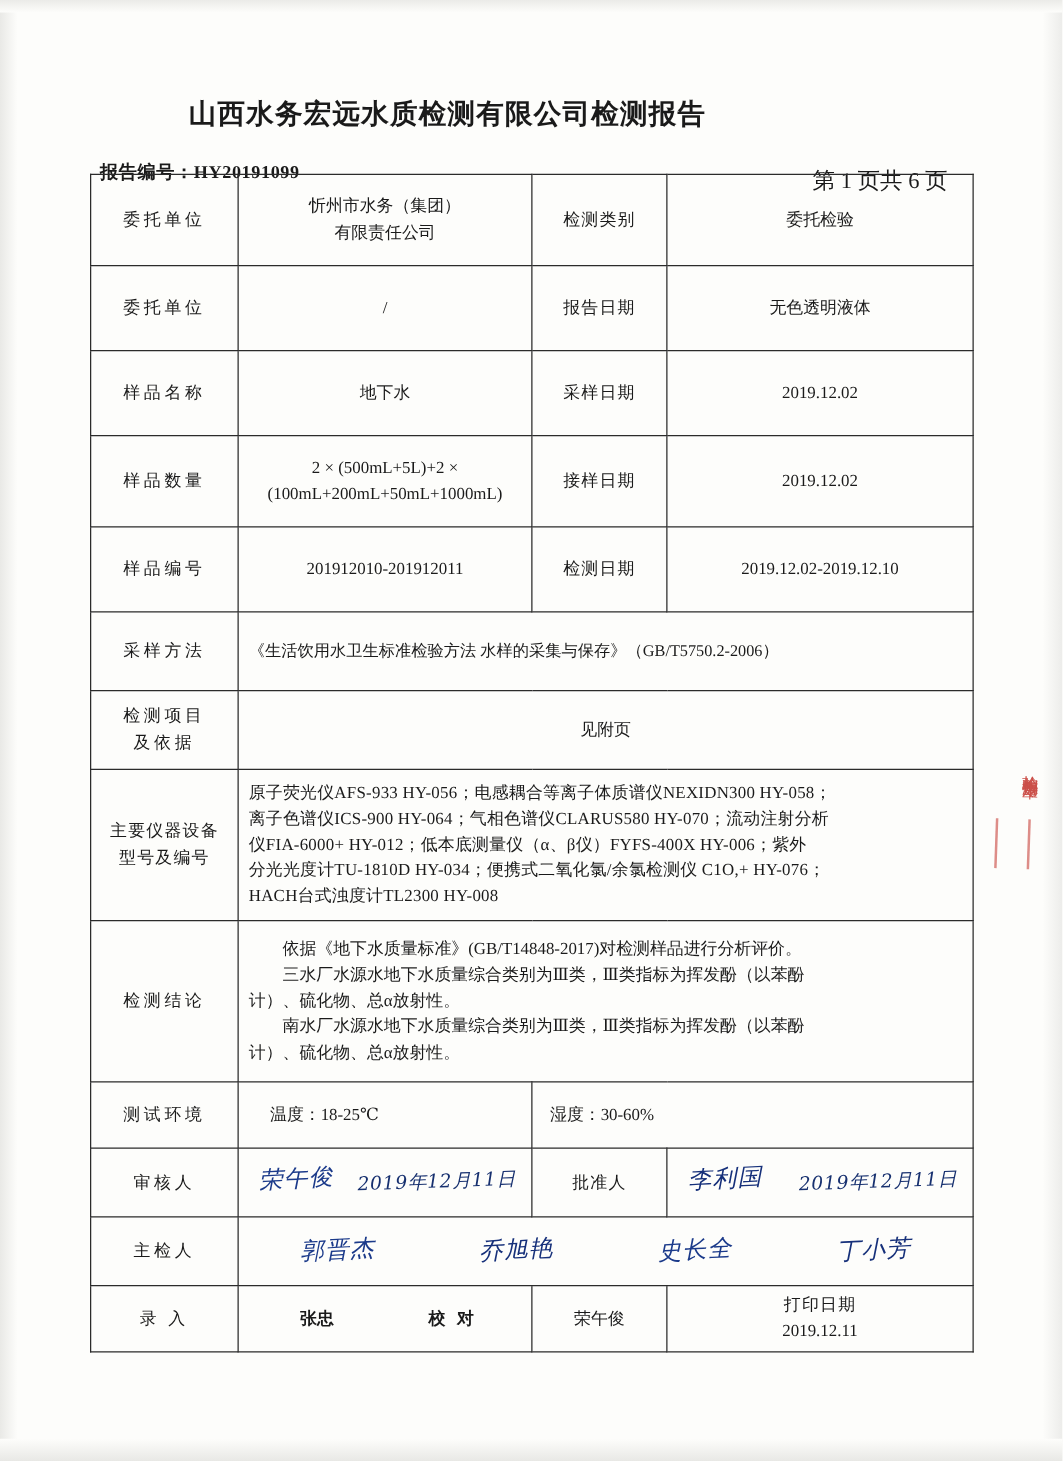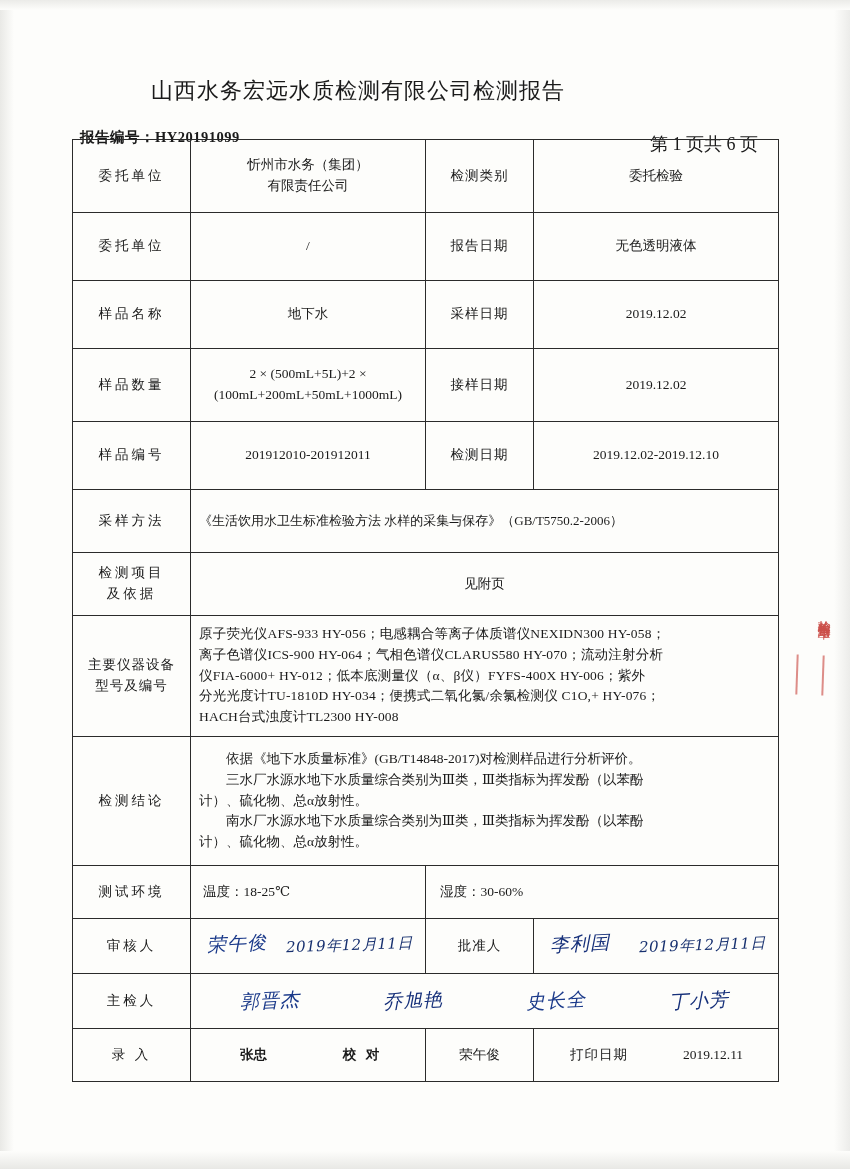--- a/index.html
+++ b/index.html
@@ -44,21 +44,21 @@
     background: linear-gradient(0deg,#e8e8e5 0%, #fdfdfb 100%);
   }
 
   .title {
     position: absolute;
     top: 76px;
     left: 0;
     width: 716px;
     text-align: center;
     font-size: 22px;
-    font-weight: normal;
+    font-weight: bold;
     letter-spacing: 1px;
     font-family: "Liberation Sans", "DejaVu Sans", sans-serif;
   }
 
   .report-no {
     position: absolute;
     top: 128px;
     left: 80px;
     font-size: 14.5px;
     font-weight: bold;
@@ -271,21 +271,21 @@
           <div class="indent">依据《地下水质量标准》(GB/T14848-2017)对检测样品进行分析评价。</div>
           <div class="indent">三水厂水源水地下水质量综合类别为Ⅲ类，Ⅲ类指标为挥发酚（以苯酚</div>
           <div>计）、硫化物、总α放射性。</div>
           <div class="indent">南水厂水源水地下水质量综合类别为Ⅲ类，Ⅲ类指标为挥发酚（以苯酚</div>
           <div>计）、硫化物、总α放射性。</div>
         </td>
       </tr>
 
       <tr>
         <td class="label" style="height:42px">测试环境</td>
-        <td class="val-l" style="padding-left:12px">温度：18-25℃</td>
+        <td class="val-l" style="padding-left:25px">温度：18-25℃</td>
         <td class="val-l" colspan="2" style="padding-left:14px">湿度：30-60%</td>
       </tr>
 
       <tr>
         <td class="label" style="height:44px">审核人</td>
         <td>
           <div class="audit-cell">
             <span class="sig">荣午俊</span>
             <span class="hand-date">2019年12月11日</span>
           </div>
@@ -314,21 +314,21 @@
       <tr>
         <td class="label" style="height:42px">录  入</td>
         <td class="val-c" style="width:235px">
           <div style="display:flex;align-items:center;font-weight:bold;">
             <span style="flex:1;text-align:center">张忠</span>
             <span style="flex:1;text-align:center;letter-spacing:3px">校  对</span>
           </div>
         </td>
         <td class="val-c">荣午俊</td>
         <td class="val-c">
-          <div style="display:flex;align-items:center;">
+          <div style="display:flex;align-items:center;flex-direction:column;">
             <span style="flex:1;text-align:center;letter-spacing:1px">打印日期</span>
             <span style="flex:1;text-align:center">2019.12.11</span>
           </div>
         </td>
       </tr>
     </tbody>
   </table>
 
   <div class="stamp">检验检测专用章</div>
   <div class="stamp-mark"></div>

